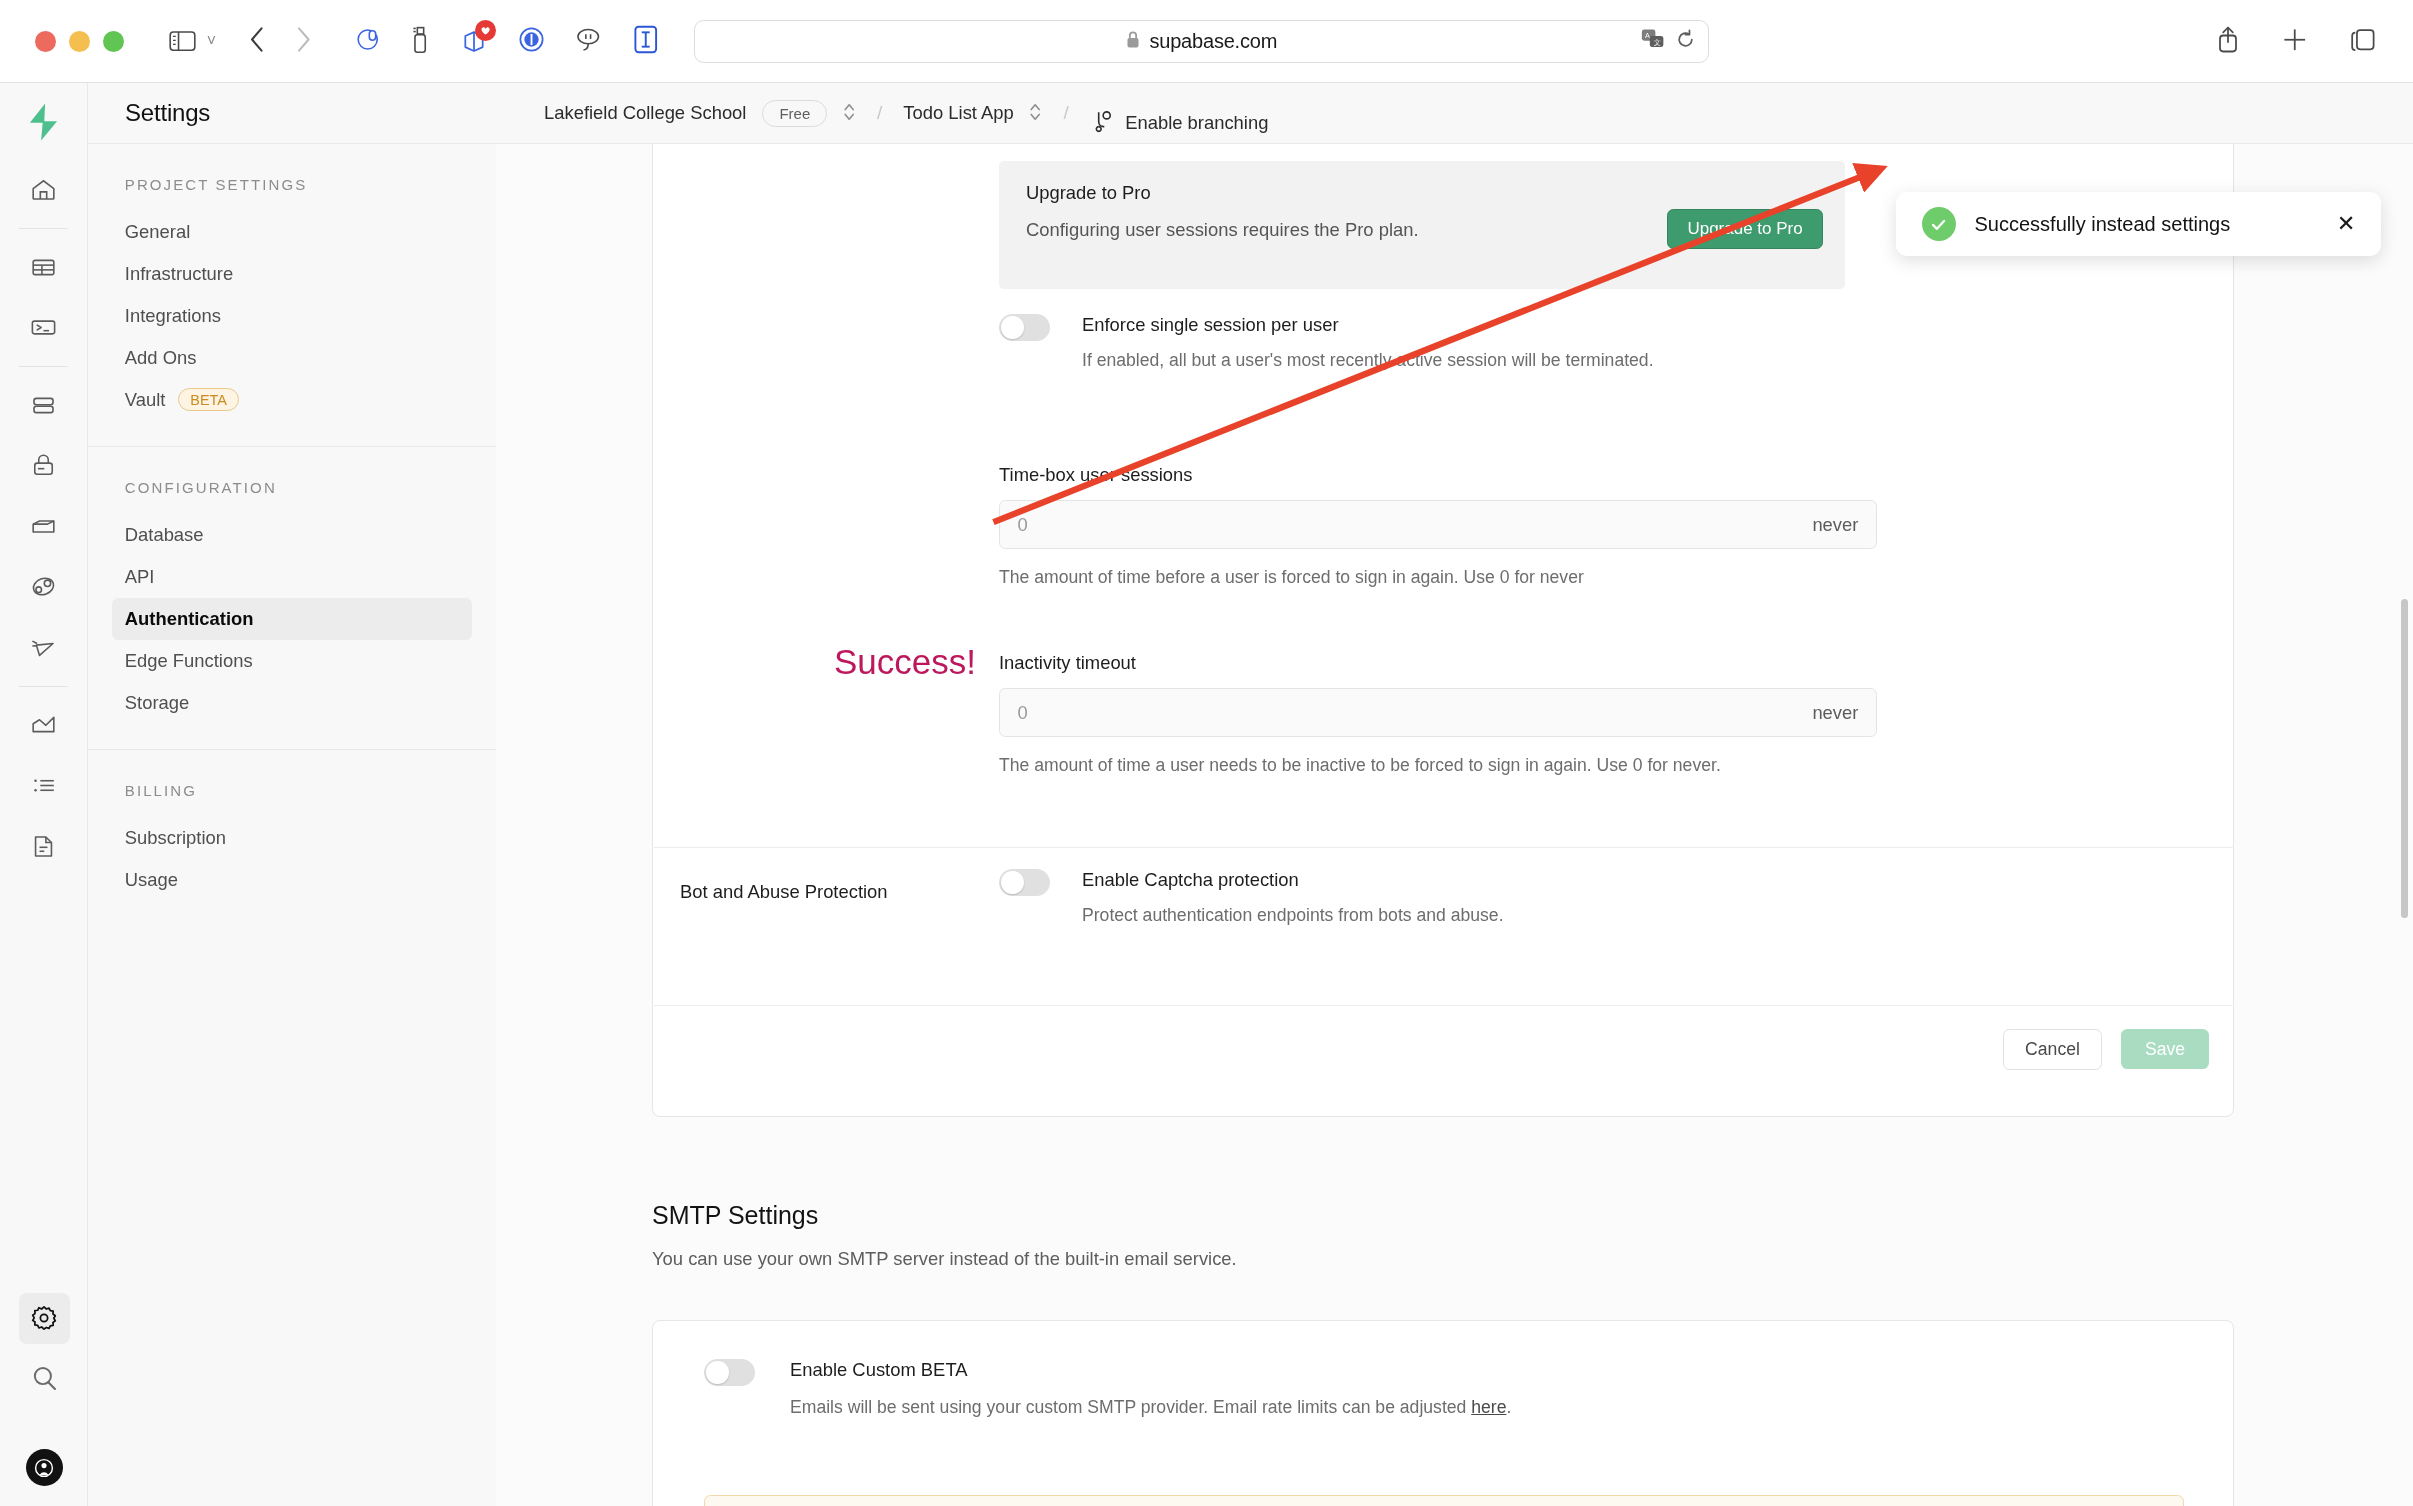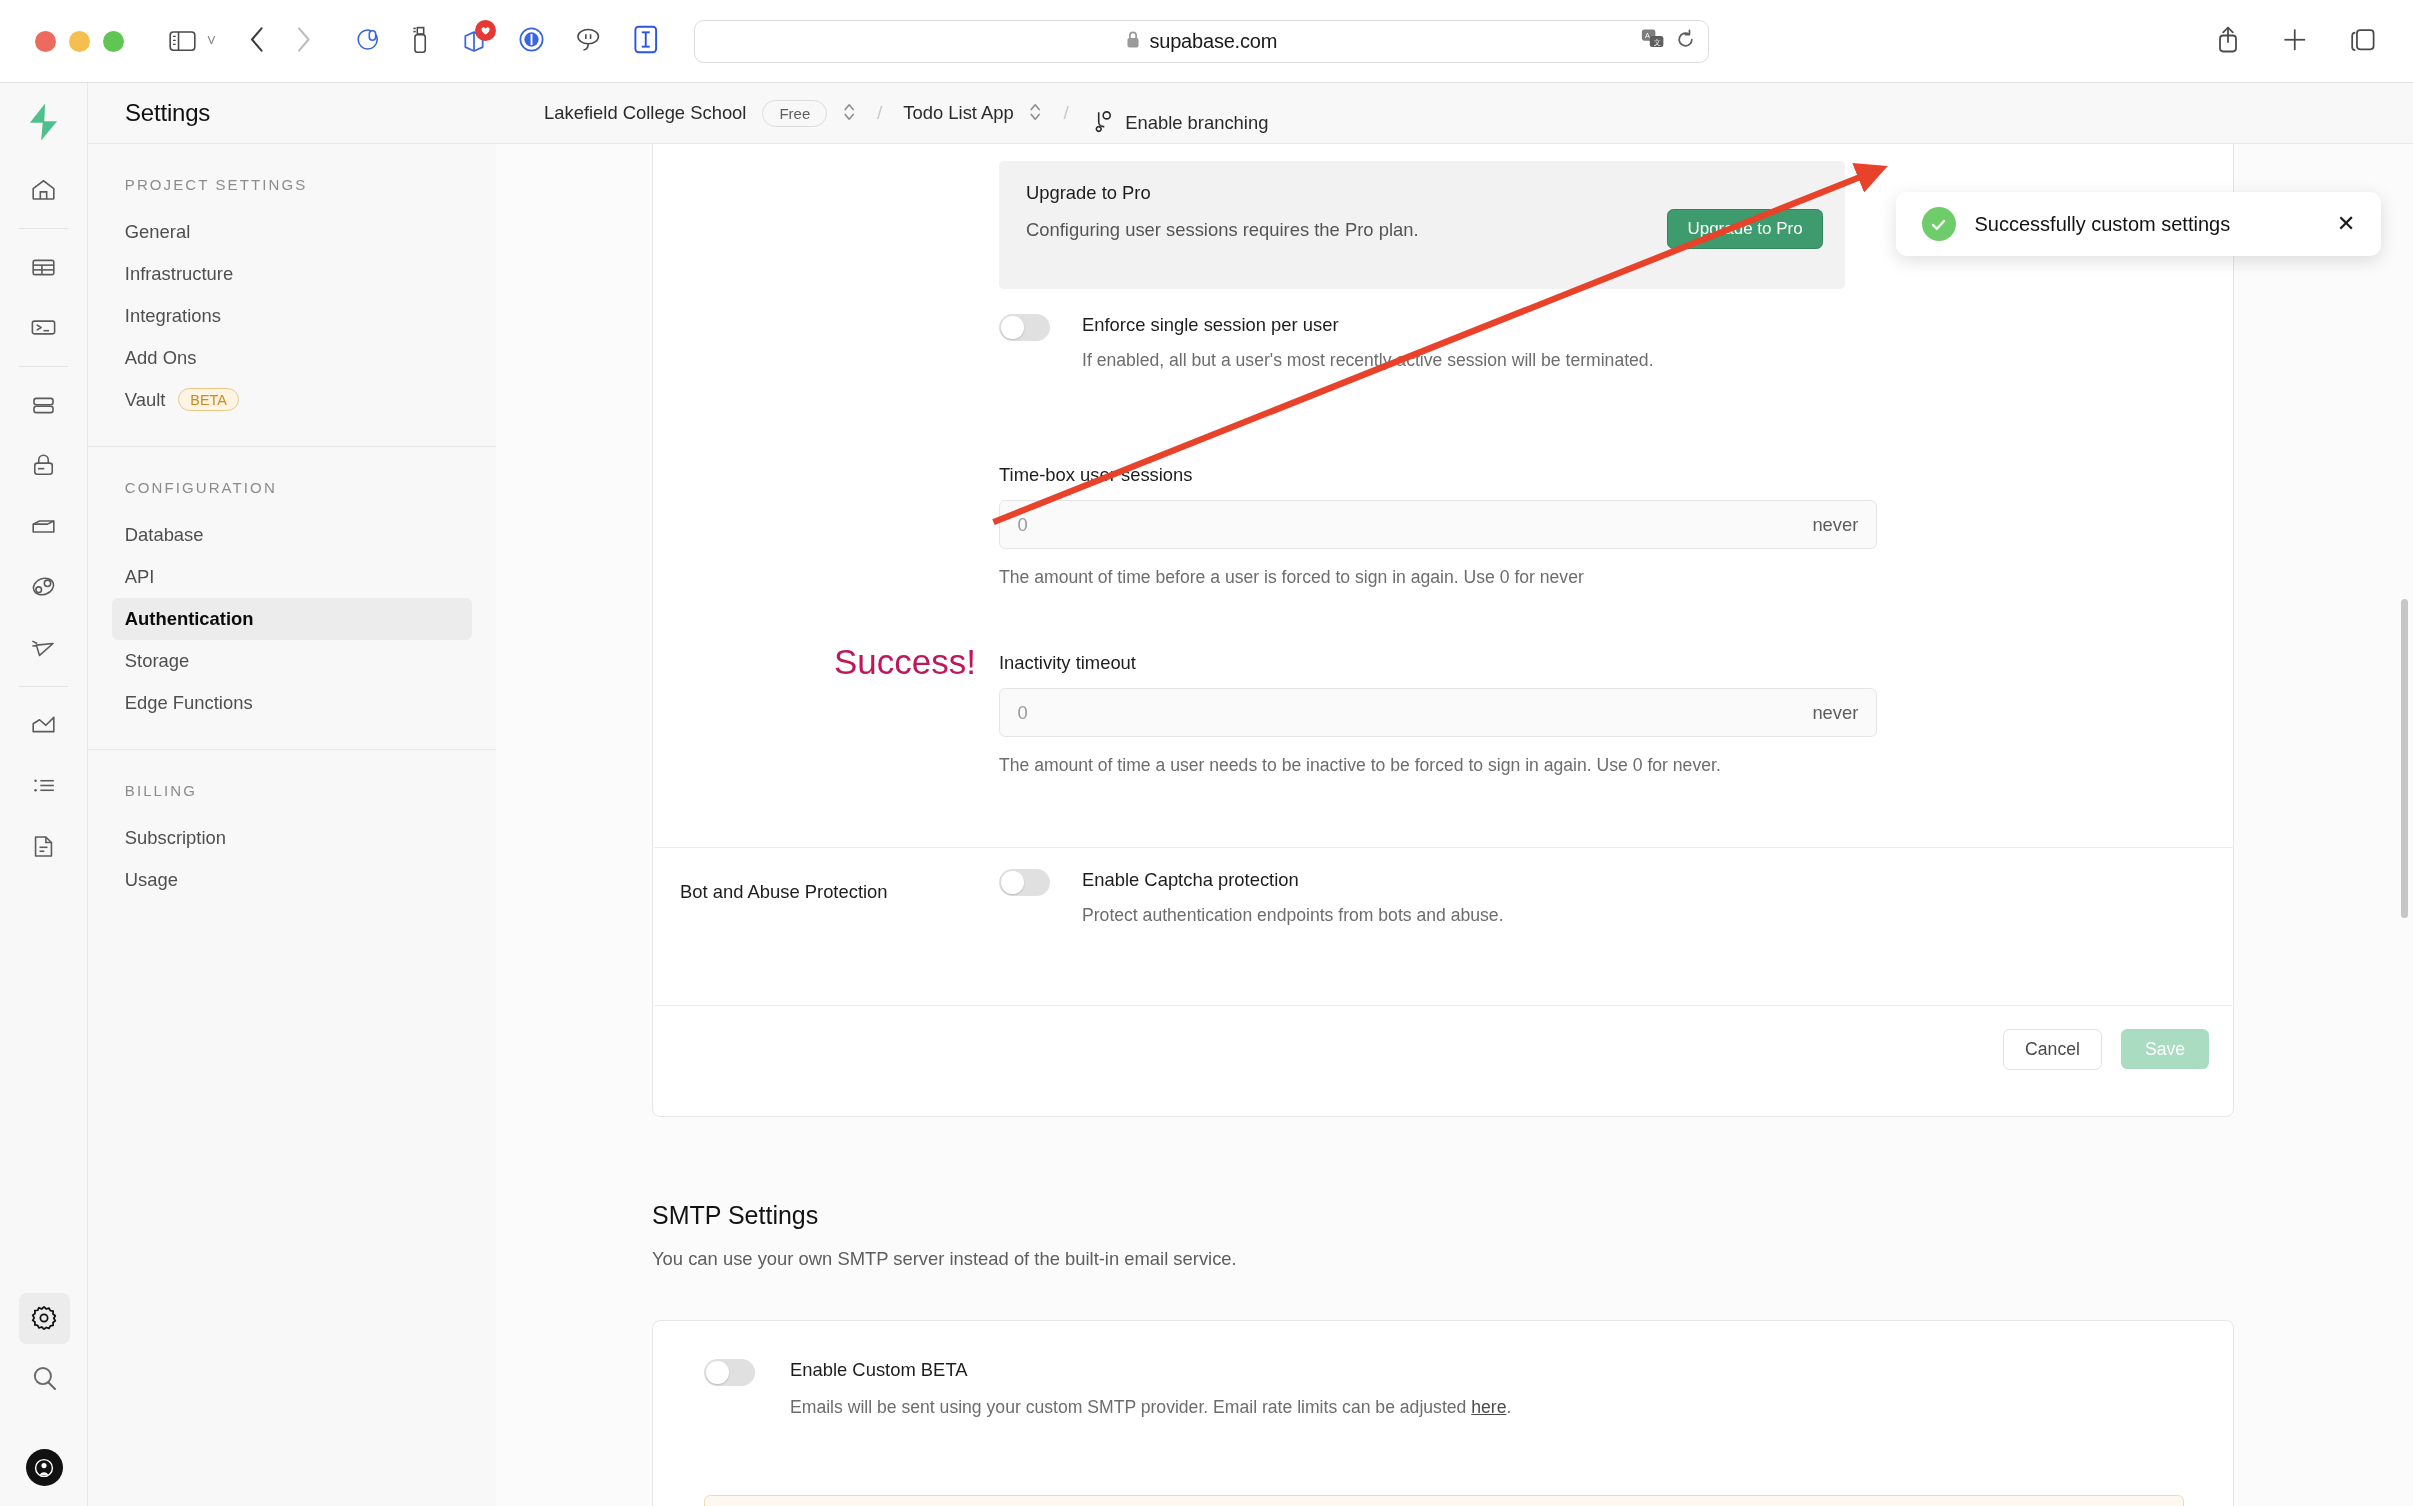--- a/index.html
+++ b/index.html
@@ -470,24 +470,24 @@
       <div class="nav-item">
           <span>Database</span>
         </div>
       <div class="nav-item">
           <span>API</span>
         </div>
       <div class="nav-item active">
           <span>Authentication</span>
         </div>
       <div class="nav-item">
+          <span>Edge Functions</span>
+        </div>
+      <div class="nav-item">
           <span>Storage</span>
-        </div>
-      <div class="nav-item">
-          <span>Edge Functions</span>
         </div>
     </div>
 
     <div class="nav-group">
       <div class="nav-group-label">BILLING</div>
       <div class="nav-item">
           <span>Subscription</span>
         </div>
       <div class="nav-item">
           <span>Usage</span>
@@ -611,21 +611,21 @@
 
     <div class="scrollbar"></div>
   </div>
 
   <div class="toast">
     <div class="toast-check">
       <svg width="19" height="19" viewBox="0 0 24 24">
           <polyline points="5,12.5 10,17.5 19,7.5" fill="none" stroke="#fff" stroke-width="2.8" stroke-linecap="round" stroke-linejoin="round"></polyline>
         </svg>
     </div>
-    <div class="toast-msg">Successfully custom settings</div>
+    <div class="toast-msg">Successfully instead settings</div>
     <div class="toast-close">✕</div>
   </div>
 
   <svg class="annot-arrow" width="2413" height="1424" viewBox="0 0 3024 1784">
     <defs>
       <marker id="arrowhead" markerWidth="5" markerHeight="5" refX="2.2" refY="2.5" orient="auto">
         <polygon points="0,0 5,2.5 0,5" fill="#e8432a"></polygon>
       </marker>
     </defs>
     <line x1="1245" y1="550" x2="2345" y2="112" stroke="#e8432a" stroke-width="8" marker-end="url(#arrowhead)"></line>

